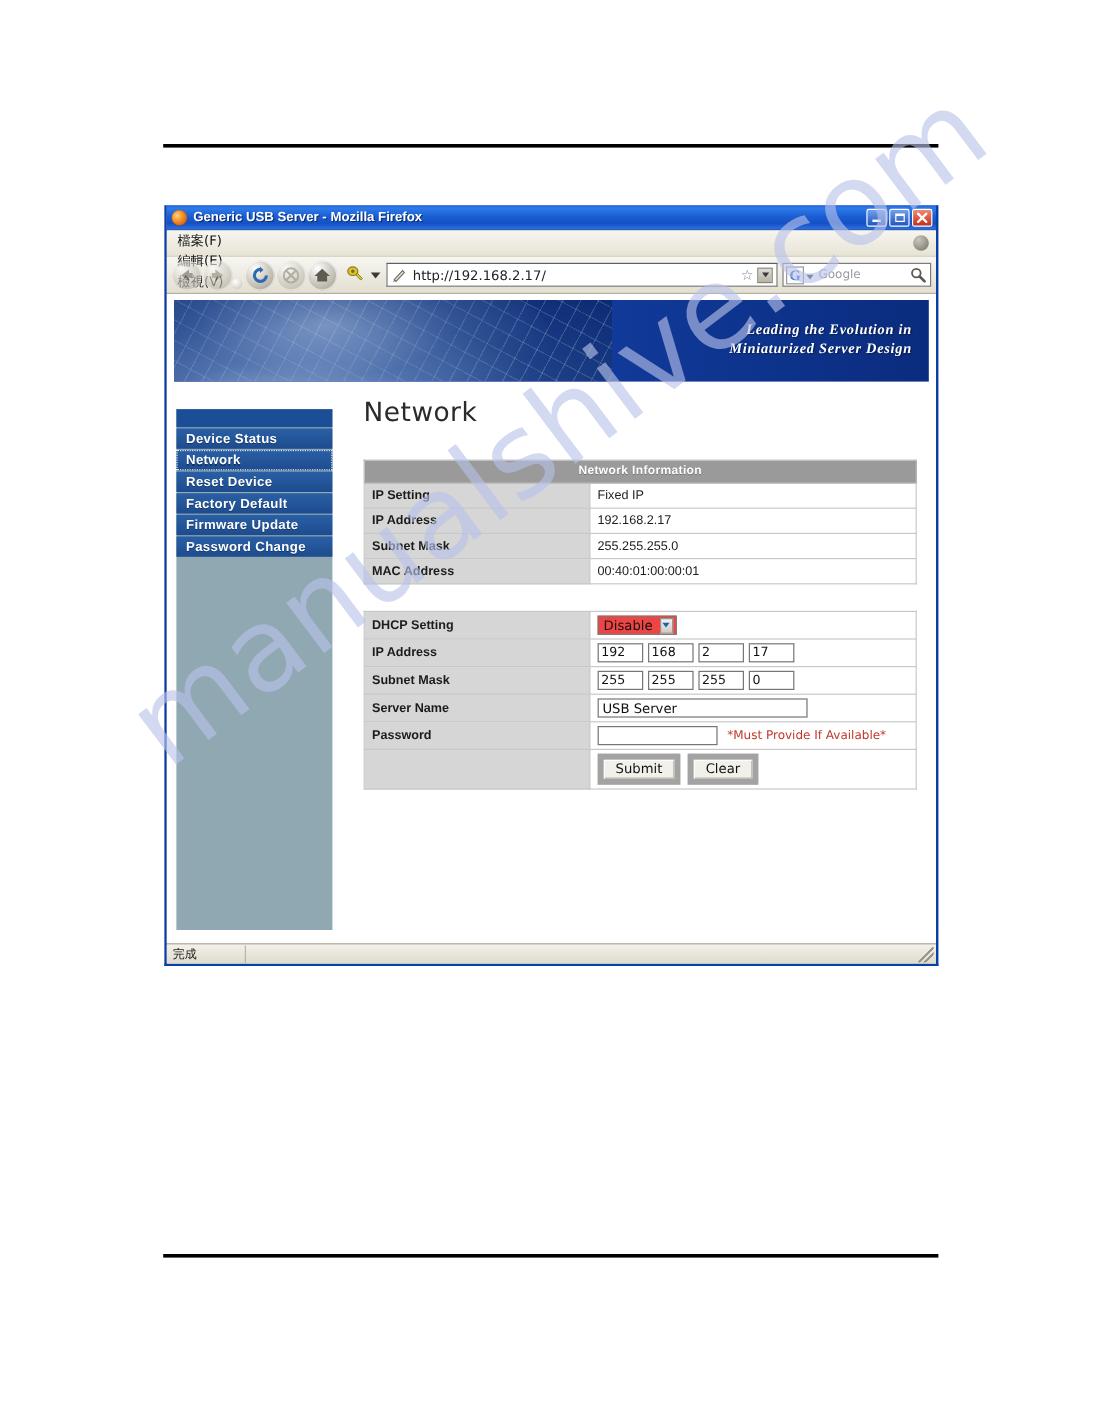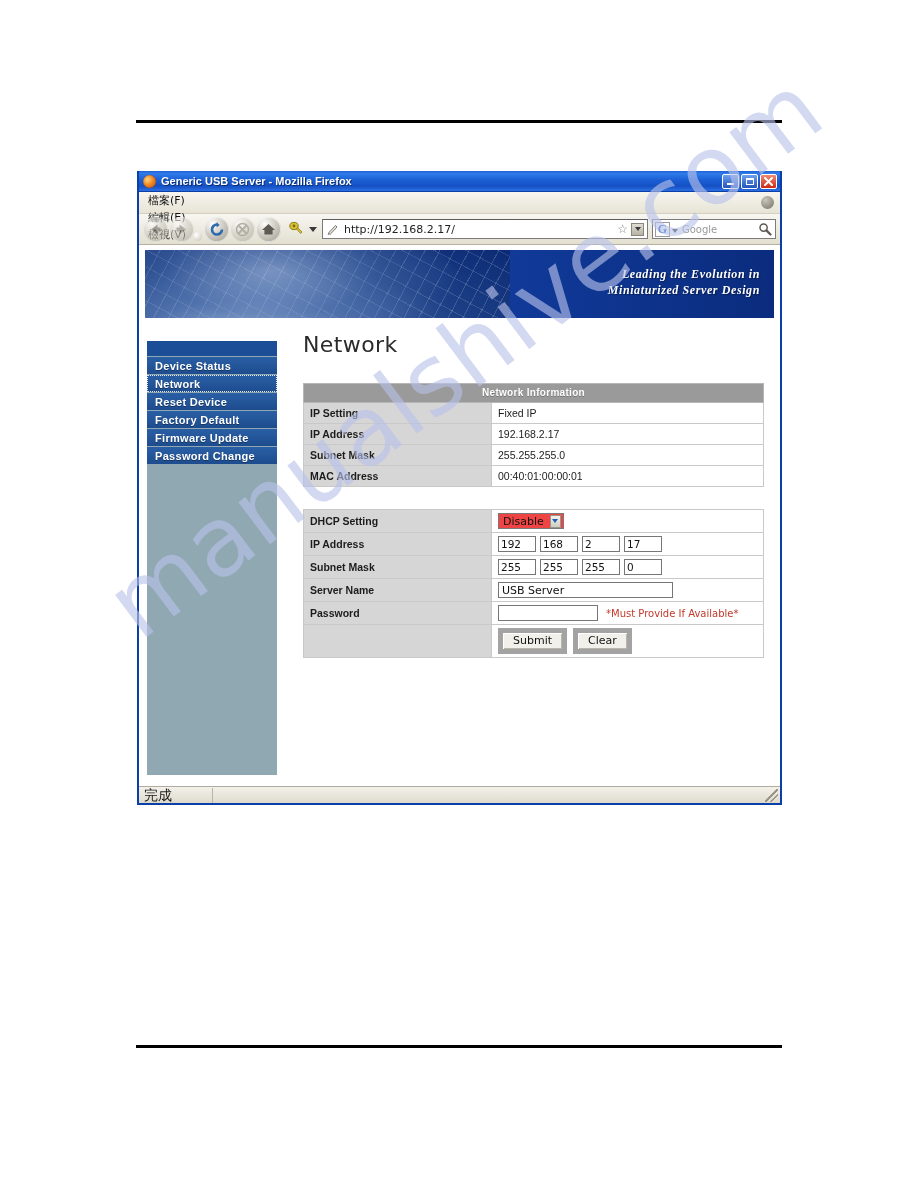--- a/index.html
+++ b/index.html
@@ -453,21 +453,21 @@
     position: absolute;
     left: 0; right: 0; bottom: 0;
     height: 17px;
     background: linear-gradient(to bottom,#f3f1ea,#dedbcd);
     border-top: 1px solid #b0aca0;
     display: flex;
     align-items: center;
     box-sizing: border-box;
   }
   .status-text {
-    font-size: 14px;
+    font-size: 10px;
     color: #1a1a1a;
     padding-left: 5px;
     font-family: "DejaVu Sans", sans-serif;
     border-right: 1px solid #b8b4a8;
     padding-right: 40px;
     line-height: 15px;
   }
   .status-fill { flex: 1; }
   .resize-grip {
     width: 13px; height: 13px; margin-right: 2px;

